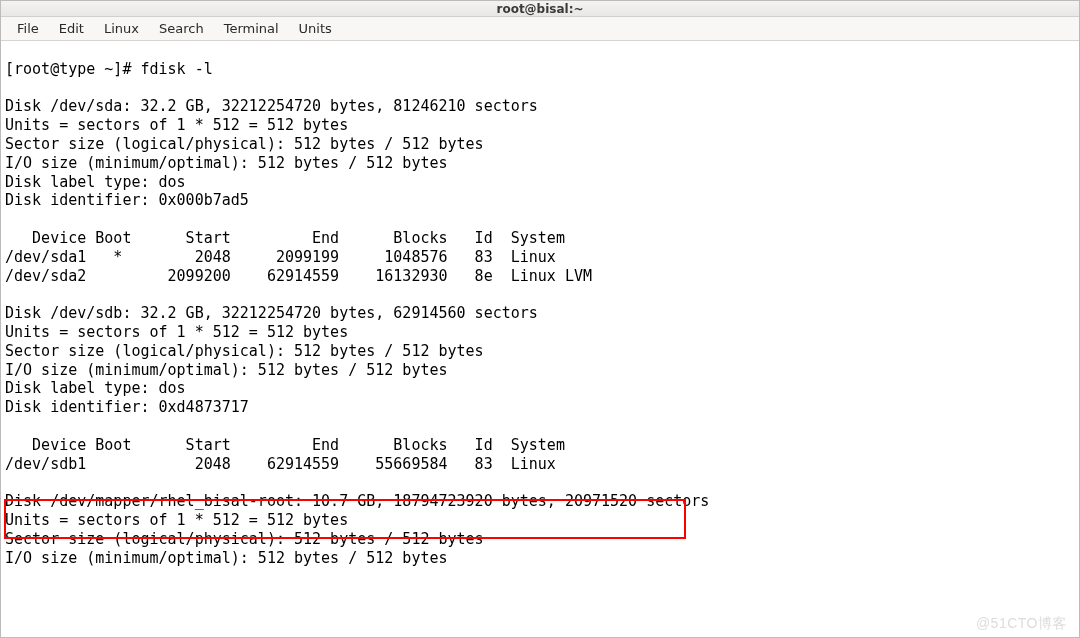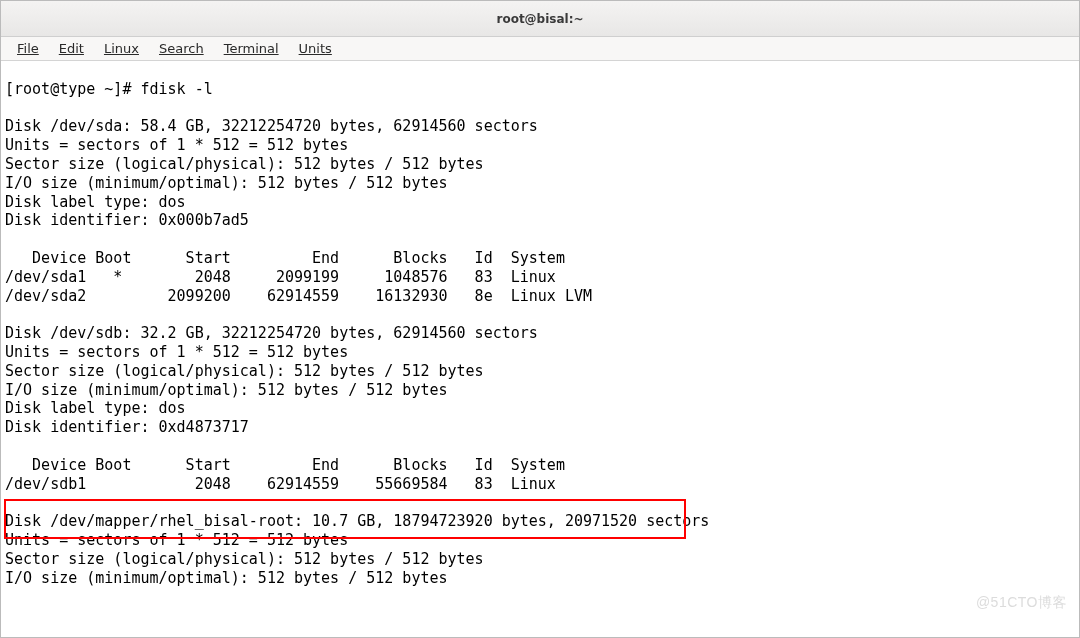--- a/index.html
+++ b/index.html
@@ -8,41 +8,40 @@
       height: 638px;
       font-family: "DejaVu Sans", Arial, sans-serif;
       font-size: 13px;
       background: #ffffff;
       color: #000000;
       overflow: hidden;
       position: relative;
       border: 1px solid #bbbbbb;
     }
     .titlebar {
-      height: 36px;
+      height: 16px;
       background: linear-gradient(to bottom, #f4f3f2, #e8e7e6);
       border-bottom: 1px solid #cfcfcf;
       display: flex;
       align-items: center;
       justify-content: center;
       font-weight: bold;
       font-size: 12px;
       color: #3a3a3a;
     }
     .menubar {
       height: 24px;
       background: #f8f7f6;
       border-bottom: 1px solid #d4d4d4;
       display: flex;
       align-items: center;
       padding: 0 6px;
       font-size: 13px;
       color: #2a2a2a;
       gap: 0;
-      text-decoration: underline;
     }
     .menubar .menu-item {
       padding: 2px 10px;
       cursor: pointer;
     }
     .terminal {
       font-family: "DejaVu Sans Mono", Menlo, Consolas, monospace;
       font-size: 15px;
       line-height: 18.8px;
       white-space: pre;
@@ -52,21 +51,21 @@
       position: relative;
     }
     .highlight-box {
       position: absolute;
       border: 2px solid #ff0000;
       pointer-events: none;
     }
     .watermark {
       position: absolute;
       right: 12px;
-      bottom: 25px;
+      bottom: 4px;
       font-size: 14px;
       color: #dcdcdc;
       font-family: Arial, sans-serif;
       letter-spacing: 0.5px;
     }
   </style>
 </head>
 <body>
 
 <div class="titlebar">
@@ -78,21 +77,21 @@
   <div class="menu-item">Edit</div>
   <div class="menu-item">Linux</div>
   <div class="menu-item">Search</div>
   <div class="menu-item">Terminal</div>
   <div class="menu-item">Units</div>
 </div>
 
 <div class="terminal">
 <span>[root@type ~]# fdisk -l</span>
 
-<span>Disk /dev/sda: 58.4 GB, 32212254720 bytes, 62914560 sectors</span>
+<span>Disk /dev/sda: 32.2 GB, 32212254720 bytes, 81246210 sectors</span>
 <span>Units = sectors of 1 * 512 = 512 bytes</span>
 <span>Sector size (logical/physical): 512 bytes / 512 bytes</span>
 <span>I/O size (minimum/optimal): 512 bytes / 512 bytes</span>
 <span>Disk label type: dos</span>
 <span>Disk identifier: 0x000b7ad5</span>
 
 <span>   Device Boot      Start         End      Blocks   Id  System</span>
 <span>/dev/sda1   *        2048     2099199     1048576   83  Linux</span>
 <span>/dev/sda2         2099200    62914559    16132930   8e  Linux LVM</span>
 

